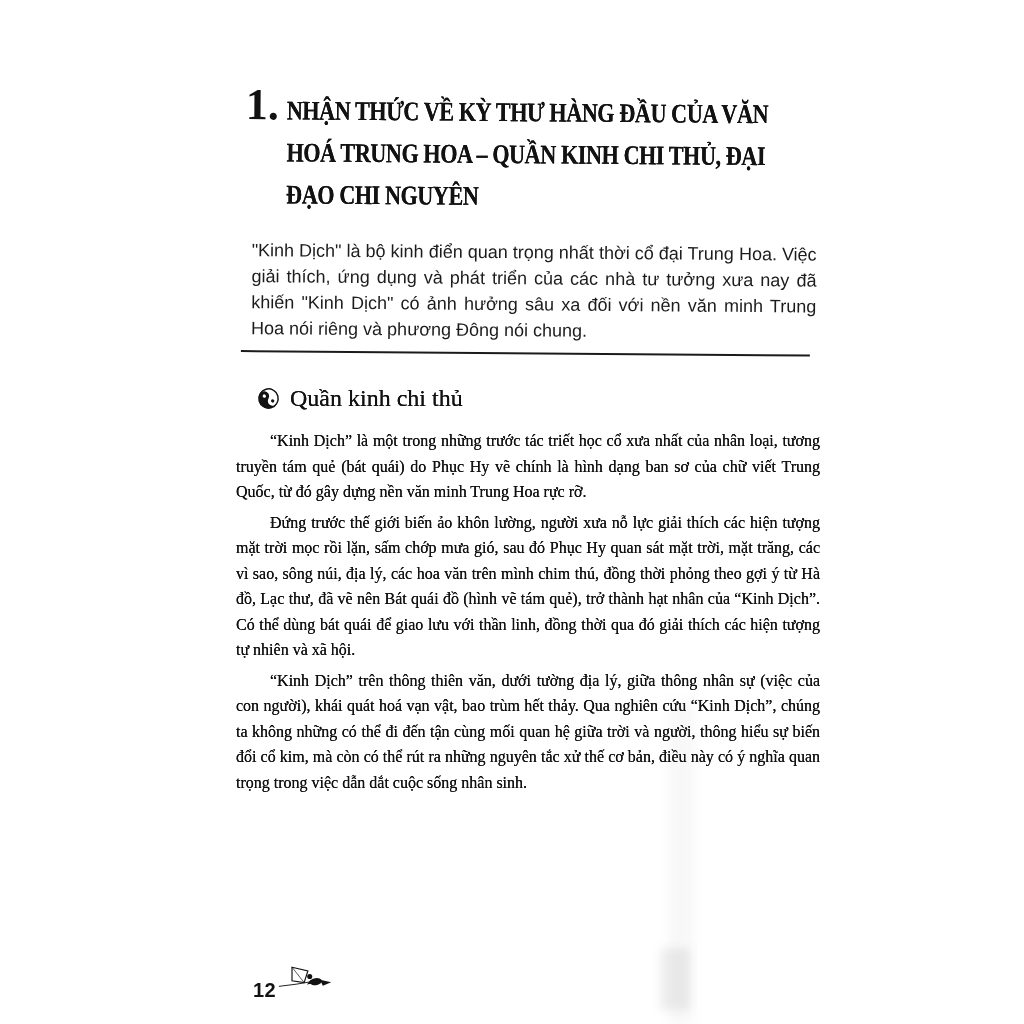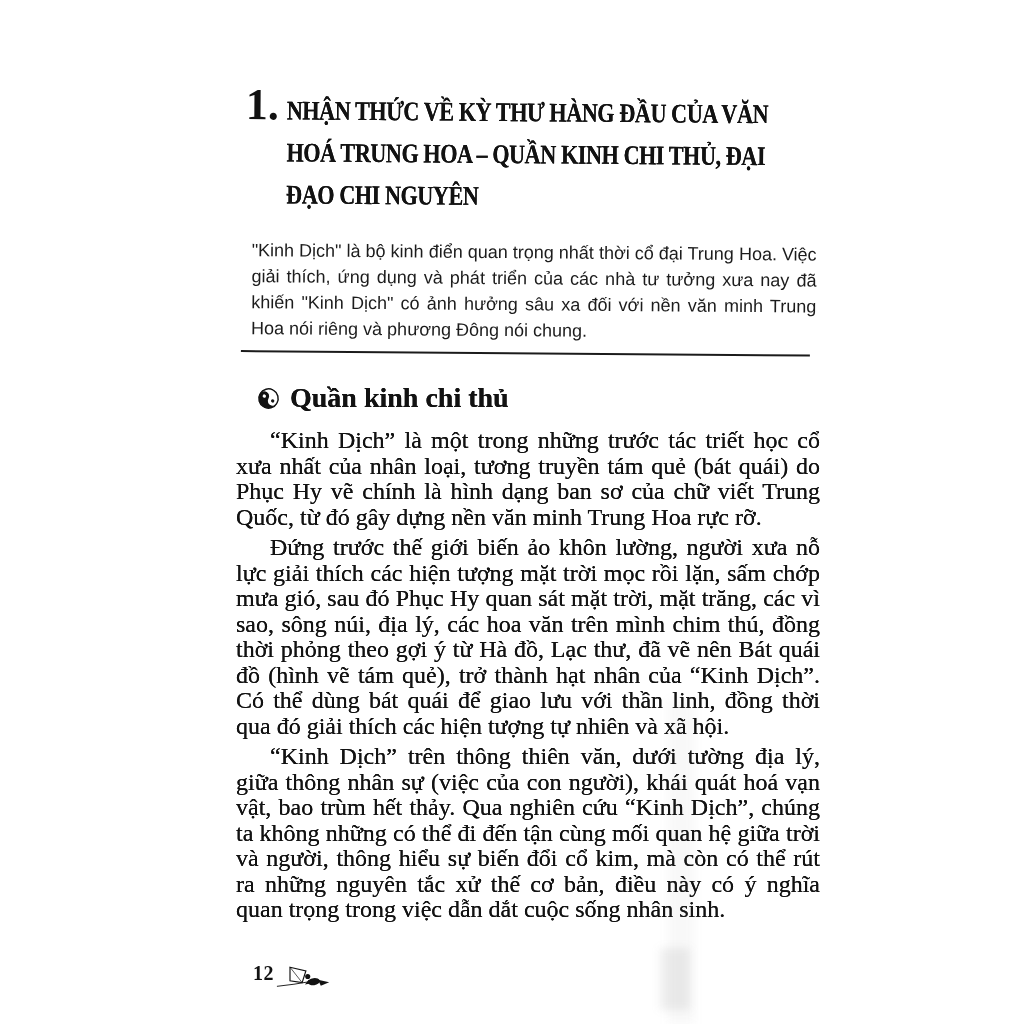--- a/index.html
+++ b/index.html
@@ -33,38 +33,38 @@
   .rule{
     margin:9px 0 0 7px; width:569px; height:0;
     border-top:2px solid #1b1b1b;
   }
   .section-head{
     position:absolute; left:258px; top:386px;
     display:flex; align-items:center; gap:11px;
   }
   .yin-yang{width:21px; height:21px; transform:rotate(120deg); flex:0 0 auto;}
   .section-title{
-    font-weight:700; font-size:28px; line-height:24px;
+    font-weight:400; font-size:24px; line-height:24px;
     text-shadow:0 0 0.5px currentColor;
   }
   .body-text{
     position:absolute; left:236px; top:428px; width:584px;
-    font-size:24px; line-height:25.5px; text-align:justify;
+    font-size:16px; line-height:25.5px; text-align:justify;
   }
   .body-par{
     margin:0 0 5px 0; text-indent:34px;
     text-shadow:0 0 0.5px currentColor;
   }
   .footer{
     position:absolute; left:253px; top:958px;
     display:flex; align-items:flex-start; gap:2px;
   }
   .page-number{
-    font-family:Liberation Serif, serif;
-    font-weight:600; font-size:20px; line-height:30px; letter-spacing:0.5px;
+    font-family:Liberation Sans, sans-serif;
+    font-weight:600; font-size:20px; line-height:30px; letter-spacing:0.5px;margin-top:17px;
   }
   .ornament{width:56px; height:34px; margin-top:2px;}
   
   .smudge-band{
     position:absolute; left:668px; top:700px; width:26px; height:324px;
     background:rgba(120,120,120,0.05); filter:blur(5px); pointer-events:none;
   }
   .smudge-spot{
     position:absolute; left:660px; top:948px; width:30px; height:62px;
     background:rgba(100,100,100,0.10); filter:blur(4px); pointer-events:none;

